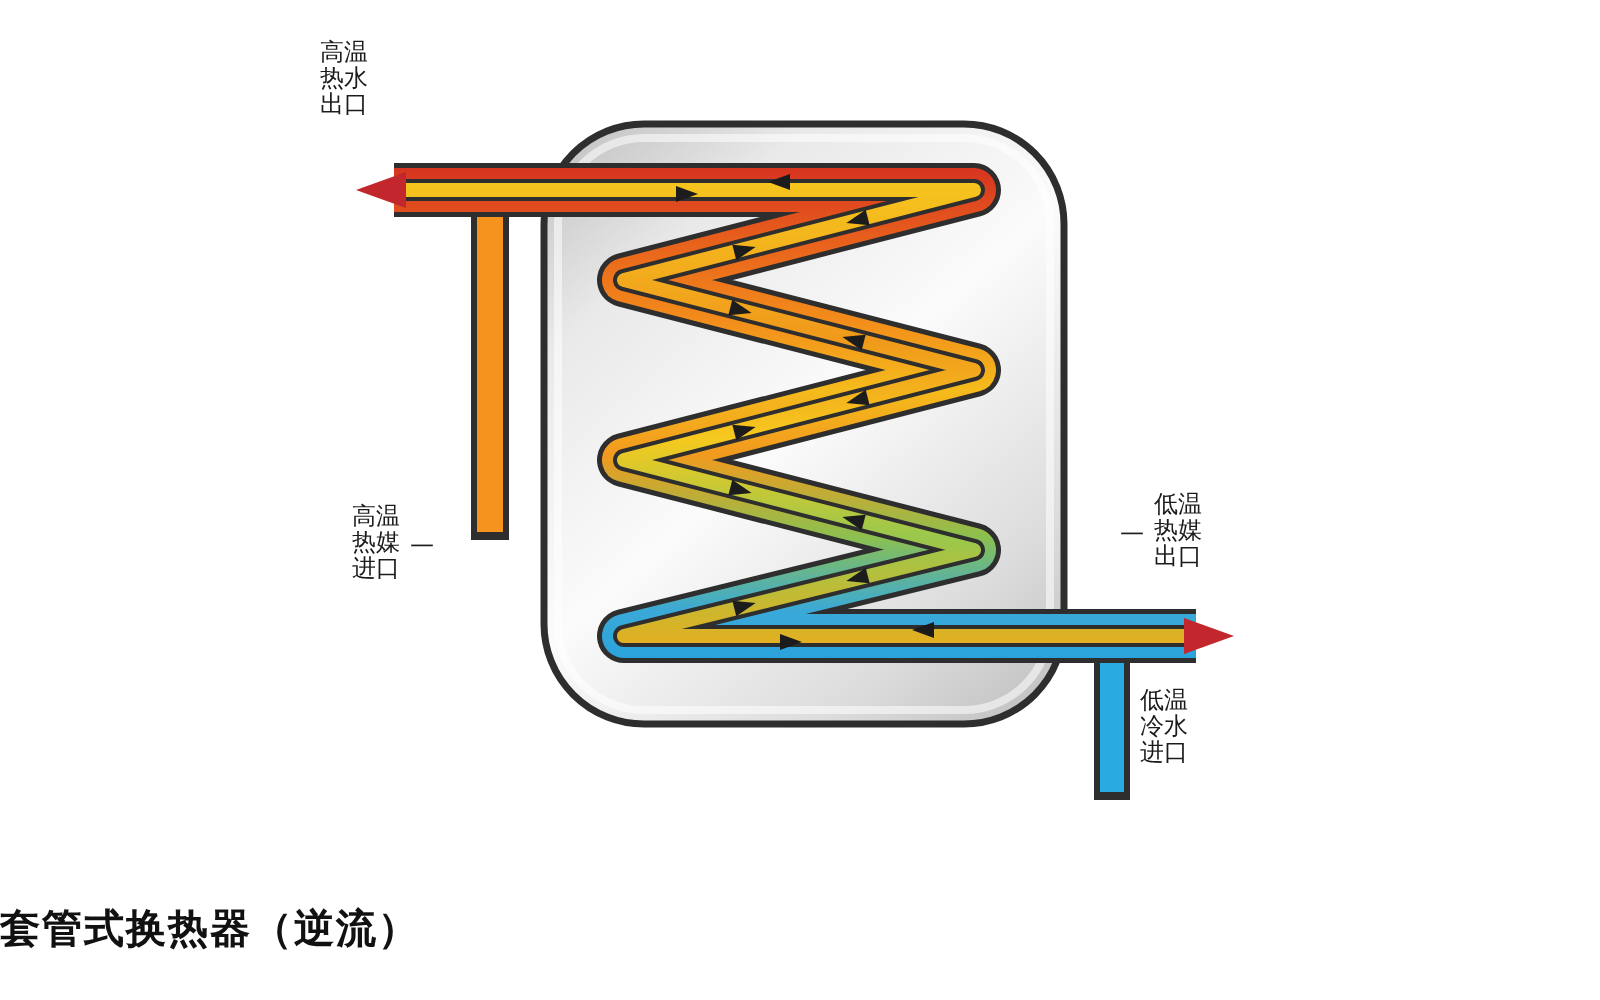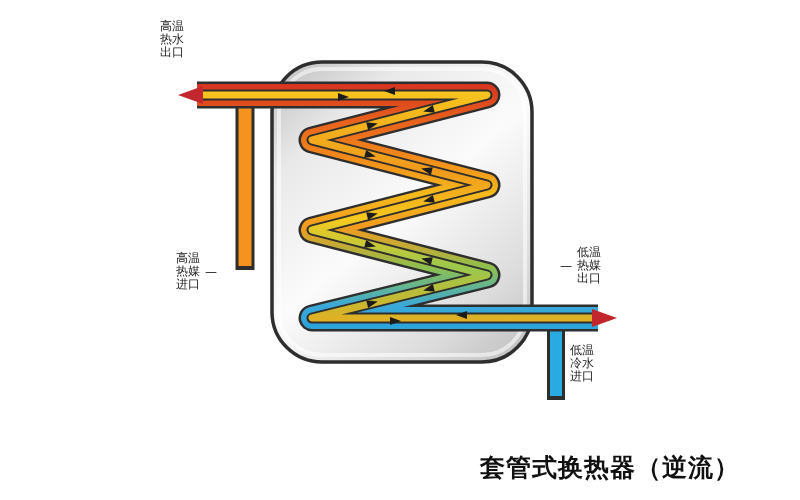--- a/index.html
+++ b/index.html
@@ -10,22 +10,22 @@
   .stage{position:absolute;inset:0;}
   svg{position:absolute;left:0;top:0;}
   .farrow{fill:#1c1c1c;}
   .label{
     position:absolute;display:flex;align-items:center;gap:5px;
     color:#1b1b1b;font-size:12px;
   }
   .label .col{display:flex;flex-direction:column;line-height:13px;text-align:left;}
   .label .dash{font-size:12px;color:#1b1b1b;}
   .caption{
-    position:absolute;top:451px;left:0;width:740px;text-align:right;
-    font-size:25px;font-weight:bold;color:#111;letter-spacing:1px;
+    position:absolute;top:451px;left:0;width:740px;text-align:left;
+    font-size:20px;font-weight:bold;color:#111;letter-spacing:1px;
   }
 </style>
 </head>
 <body>
 
 <div class="stage">
 
   <svg width="800" height="500" viewBox="0 0 800 500">
     <defs>
       <linearGradient id="vesselGrad" x1="272" y1="62" x2="532" y2="362" gradientUnits="userSpaceOnUse">

